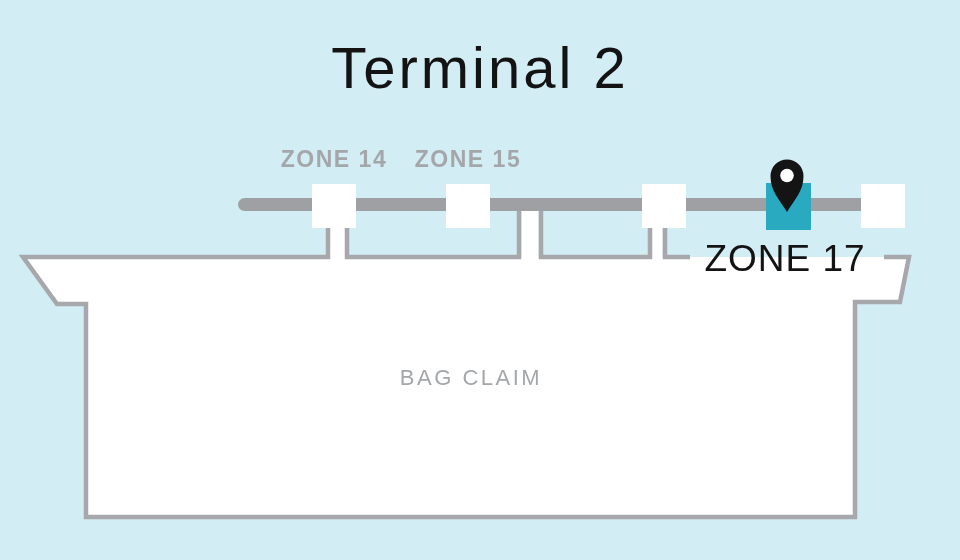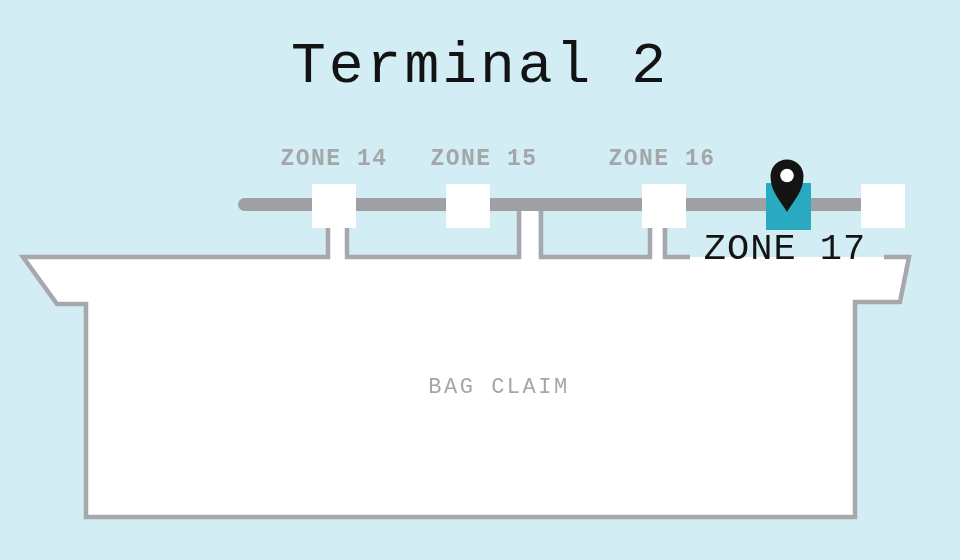--- a/index.html
+++ b/index.html
@@ -12,48 +12,47 @@
     --text-black:#131313;
     --building-fill:#ffffff;
   }
   html,body{margin:0;padding:0;}
   body{
     width:960px;height:560px;
     background:var(--background);
     font-family:"Liberation Sans", sans-serif;
     overflow:hidden;
   }
-  .stage{position:relative;width:960px;height:486px;font-family:Liberation Mono, monospace;}
+  .stage{position:relative;width:960px;height:486px;}
   .stage svg{position:absolute;left:0;top:0;}
   .lbl{position:absolute;white-space:nowrap;-webkit-user-select:none;user-select:none;}
   .title{
     left:480px;top:34px;transform:translateX(-50%);
     font-size:58px;font-weight:400;letter-spacing:3px;
     color:var(--text-black);
   }
   .zone-label{
     font-size:23px;font-weight:700;letter-spacing:1.5px;
     color:var(--label-gray);
     transform:translateX(-50%);
     top:146px;
   }
   .zone-label-14{left:334px;}
-  .zone-label-15{left:484px;}
+  .zone-label-15{left:468px;}
   .zone-label-16{left:662px;}
   .zone-label-18{left:881px;}
   .zone17-label{
-    left:785px;top:228px;transform:translateX(-50%);
+    left:785px;top:238px;transform:translateX(-50%);
     font-size:37px;font-weight:400;letter-spacing:1px;
     color:var(--text-black);
   }
   .bagclaim-label{
-    left:471px;top:375px;transform:translateX(-50%);
+    left:471px;top:365px;transform:translateX(-50%);
     font-size:22px;font-weight:400;letter-spacing:2.5px;
     color:var(--label-gray);
-    margin-left:28px;
   }
 </style>
 </head>
 <body>
 
 <div class="stage">
   <svg width="960" height="560" viewBox="0 0 960 560">
 
     <polygon points="23,257 909,257 900,302 855,302 855,517 86,517 86,304 57,304" style="fill:var(--building-fill)"></polygon>
 
@@ -77,16 +76,15 @@
 
     <g>
       <path d="M787,212 C779,199 770.5,191 770.5,176 A16.5,16.5 0 0 1 803.5,176 C803.5,191 795,199 787,212 Z" style="fill:var(--pin-black)"></path>
       <circle cx="787" cy="175.5" r="6.8" style="fill:#ffffff"></circle>
     </g>
   </svg>
 
   <div class="lbl title">Terminal 2</div>
   <div class="lbl zone-label zone-label-14">ZONE 14</div>
   <div class="lbl zone-label zone-label-15">ZONE 15</div>
-  <div class="lbl zone-label zone-label-16">ZONE 16</div>
   <div class="lbl zone17-label">ZONE 17</div>
   <div class="lbl bagclaim-label">BAG CLAIM</div>
 </div>
 
 </body></html>

